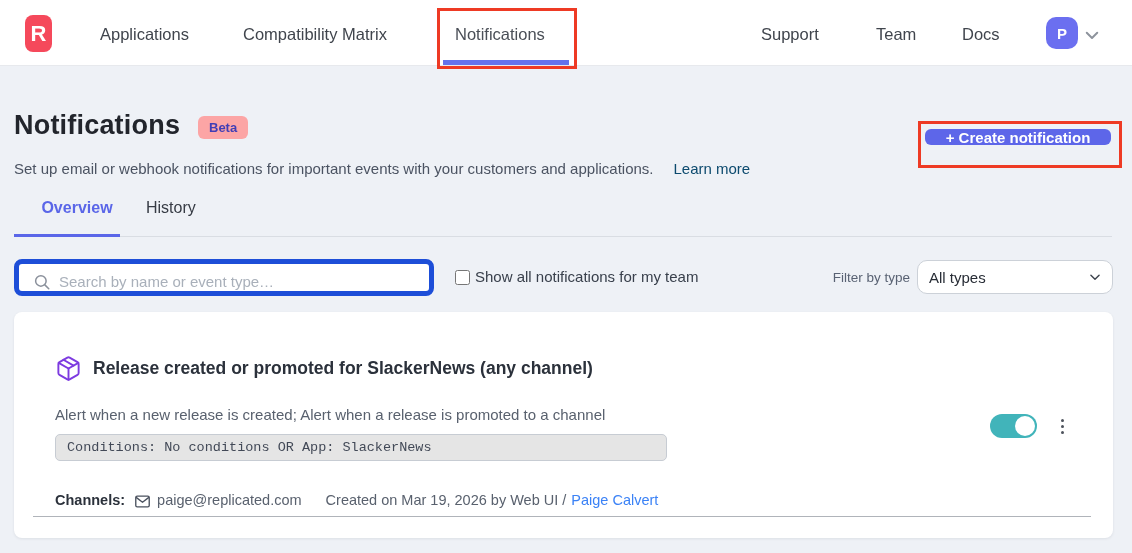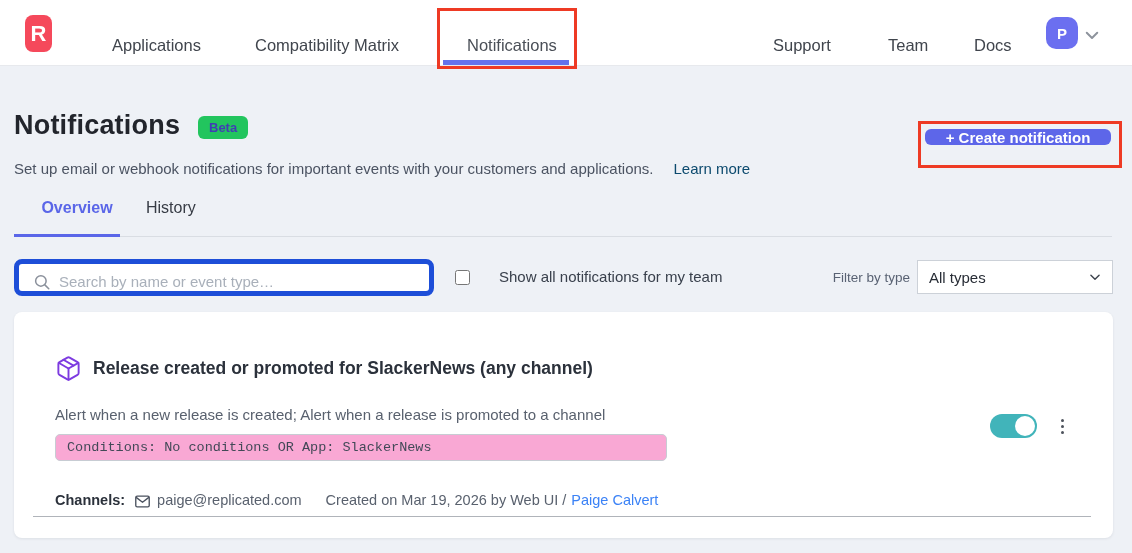--- a/index.html
+++ b/index.html
@@ -4,74 +4,74 @@
 <style>
   * { margin:0; padding:0; box-sizing:border-box; }
   html,body { width:1132px; height:553px; }
   body { font-family:"Liberation Sans", sans-serif; background:#eef1f6; }
   #app { position:relative; width:1132px; height:553px; overflow:hidden; background:#eef1f6; }
 
   
   .nav { position:absolute; left:0; top:0; width:1132px; height:66px; background:#ffffff; border-bottom:1px solid #e7e9ed; }
   .logo { position:absolute; left:25px; top:15px; width:27px; height:37px; background:#f5495b; border-radius:8px;
           color:#fff; font-size:22px; font-weight:bold; display:flex; align-items:center; justify-content:center; cursor:pointer; }
-  .nav-link { position:absolute; top:36px; font-size:16.5px; color:#40454d; cursor:pointer; white-space:nowrap;margin-left:12px; }
+  .nav-link { position:absolute; top:25px; font-size:16.5px; color:#40454d; cursor:pointer; white-space:nowrap; }
   .nav-apps { left:100px; }
   .nav-matrix { left:243px; }
   .nav-notifs { left:455px; color:#4a4f57; }
   .nav-support { left:761px; }
   .nav-team { left:876px; }
   .nav-docs { left:962px; }
   .nav-active-underline { position:absolute; left:443px; top:60px; width:126px; height:5px; background:#6472ec; }
   .avatar { position:absolute; left:1046px; top:17px; width:32px; height:32px; background:#6b6ff0; border-radius:10px;
             color:#fff; font-size:15px; font-weight:bold; display:flex; align-items:center; justify-content:center; cursor:pointer; }
   .nav-chevron { position:absolute; left:1083px; top:26px; cursor:pointer; }
 
   
   .annot { position:absolute; border:3px solid #ee3a24; pointer-events:none; z-index:50; }
   .annot-nav { left:437px; top:8px; width:140px; height:61px; }
   .annot-btn { left:918px; top:121px; width:204px; height:47px; }
 
   
   .page-title { position:absolute; left:14px; top:110px; font-size:27px; font-weight:800; color:#22252c; letter-spacing:0.2px; }
-  .beta-badge { position:absolute; left:198px; top:116px; background:#22c55e; color:#413eb5; font-size:13px; font-weight:600;
+  .beta-badge { position:absolute; left:198px; top:116px; background:#fca5a5; color:#413eb5; font-size:13px; font-weight:600;
                 padding:4px 11px; border-radius:6px; }
   .create-btn { position:absolute; left:925px; top:129px; width:186px; height:16px; background:#5d66e9; color:#fff;
                 border:none; border-radius:6px; font-size:15px; font-weight:bold; font-family:"Liberation Sans",sans-serif; cursor:pointer; }
   .page-desc { position:absolute; left:14px; top:160px; font-size:15px; color:#4b5362; }
   .learn-more { color:#0c4a6e; text-decoration:none; margin-left:20px; cursor:pointer; }
 
   
   .tab { position:absolute; top:199px; font-size:16px; cursor:pointer; }
   .tab-overview { left:24px; width:106px; text-align:center; color:#5a66e8; font-weight:bold; }
   .tab-history { left:146px; color:#363b44; }
   .tabs-divider { position:absolute; left:14px; top:236px; width:1098px; height:1px; background:#d9dde3; }
   .tab-underline { position:absolute; left:14px; top:234px; width:106px; height:3px; background:#5a66e8; z-index:2; }
 
   
   .search-box { position:absolute; left:14px; top:259px; width:420px; height:37px; background:#fff; border:5px solid #1d4ed8; border-radius:8px; }
   .search-icon { position:absolute; left:14px; top:9px; }
   .search-input { position:absolute; left:40px; top:1px; width:370px; height:33px; border:none; outline:none; font-size:15px;
                   font-family:"Liberation Sans",sans-serif; color:#3a414d; background:transparent; }
   .search-input::placeholder { color:#a9b0ba; }
   .team-checkbox { position:absolute; left:455px; top:270px; width:15px; height:15px; accent-color:#5d66e9; cursor:pointer; }
-  .team-checkbox-label { position:absolute; left:499px; top:268px; font-size:15px; color:#39404c; cursor:pointer; }
+  .team-checkbox-label { position:absolute; left:475px; top:268px; font-size:15px; color:#39404c; cursor:pointer; }
   .filter-label { position:absolute; left:816px; top:270px; width:94px; text-align:right; font-size:13.5px; color:#596273; }
   .select-wrap { position:absolute; left:917px; top:260px; width:196px; height:34px; }
   .type-select { width:100%; height:100%; appearance:none; -webkit-appearance:none; background:#fff; border:1px solid #ccd1d8;
-                 border-radius:0; font-size:15px; color:#272c35; padding:0 30px 0 11px; font-family:"Liberation Sans",sans-serif; cursor:pointer; }
+                 border-radius:10px; font-size:15px; color:#272c35; padding:0 30px 0 11px; font-family:"Liberation Sans",sans-serif; cursor:pointer; }
   .select-chevron { position:absolute; right:11px; top:10px; pointer-events:none; }
 
   
   .card { position:absolute; left:14px; top:312px; width:1099px; height:226px; background:#fff; border-radius:8px;
           box-shadow:0 1px 3px rgba(16,24,40,0.08); }
   .card-icon { position:absolute; left:41px; top:43px; }
   .card-title { position:absolute; left:79px; top:46px; font-size:17.5px; font-weight:bold; color:#2b313b; }
   .card-desc { position:absolute; left:41px; top:94px; font-size:15px; color:#59616e; }
-  .cond-box { position:absolute; left:41px; top:122px; width:612px; height:27px; background:#f9a8d4; border:1px solid #c7ccd3;
+  .cond-box { position:absolute; left:41px; top:122px; width:612px; height:27px; background:#e5e5e5; border:1px solid #c7ccd3;
               border-radius:5px; font-family:"Liberation Mono","DejaVu Sans Mono",monospace; font-size:13.5px; color:#424957;
               line-height:25px; padding:0 11px; white-space:nowrap; overflow:hidden; }
   .channels-row { position:absolute; left:41px; top:180px; display:flex; font-size:14.5px; color:#59616e; }
   .channels-label { font-weight:bold; color:#2b313b; margin-right:9px; }
   .mail-icon { margin-right:6px; position:relative; top:1px; }
   .created-text { margin-left:24px; }
   .created-by-link { color:#3b82f6; text-decoration:none; margin-left:5px; cursor:pointer; }
   .toggle { position:absolute; left:976px; top:102px; width:47px; height:24px; border-radius:12px; background:#41b4ba; cursor:pointer; }
   .toggle .knob { position:absolute; right:2px; top:2px; width:20px; height:20px; border-radius:50%; background:#fff; }
   .kebab { position:absolute; left:1040px; top:102px; width:16px; height:24px; display:flex; flex-direction:column;

